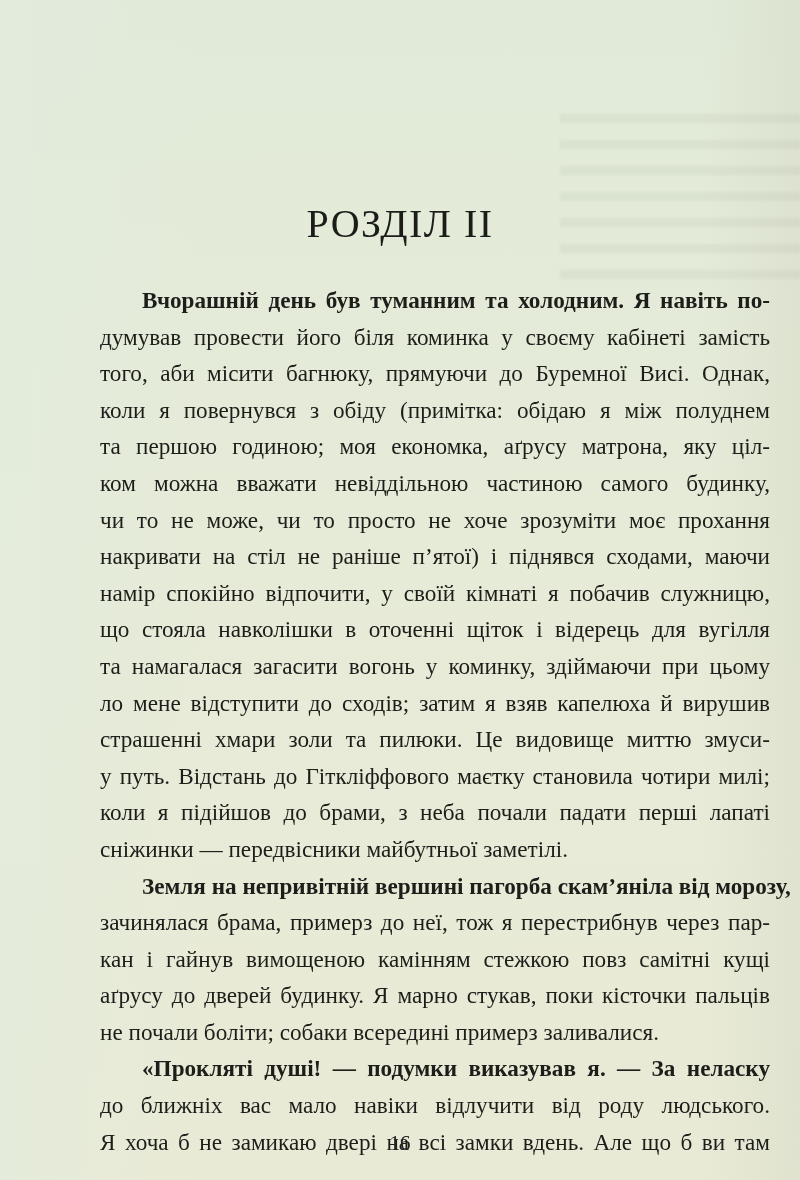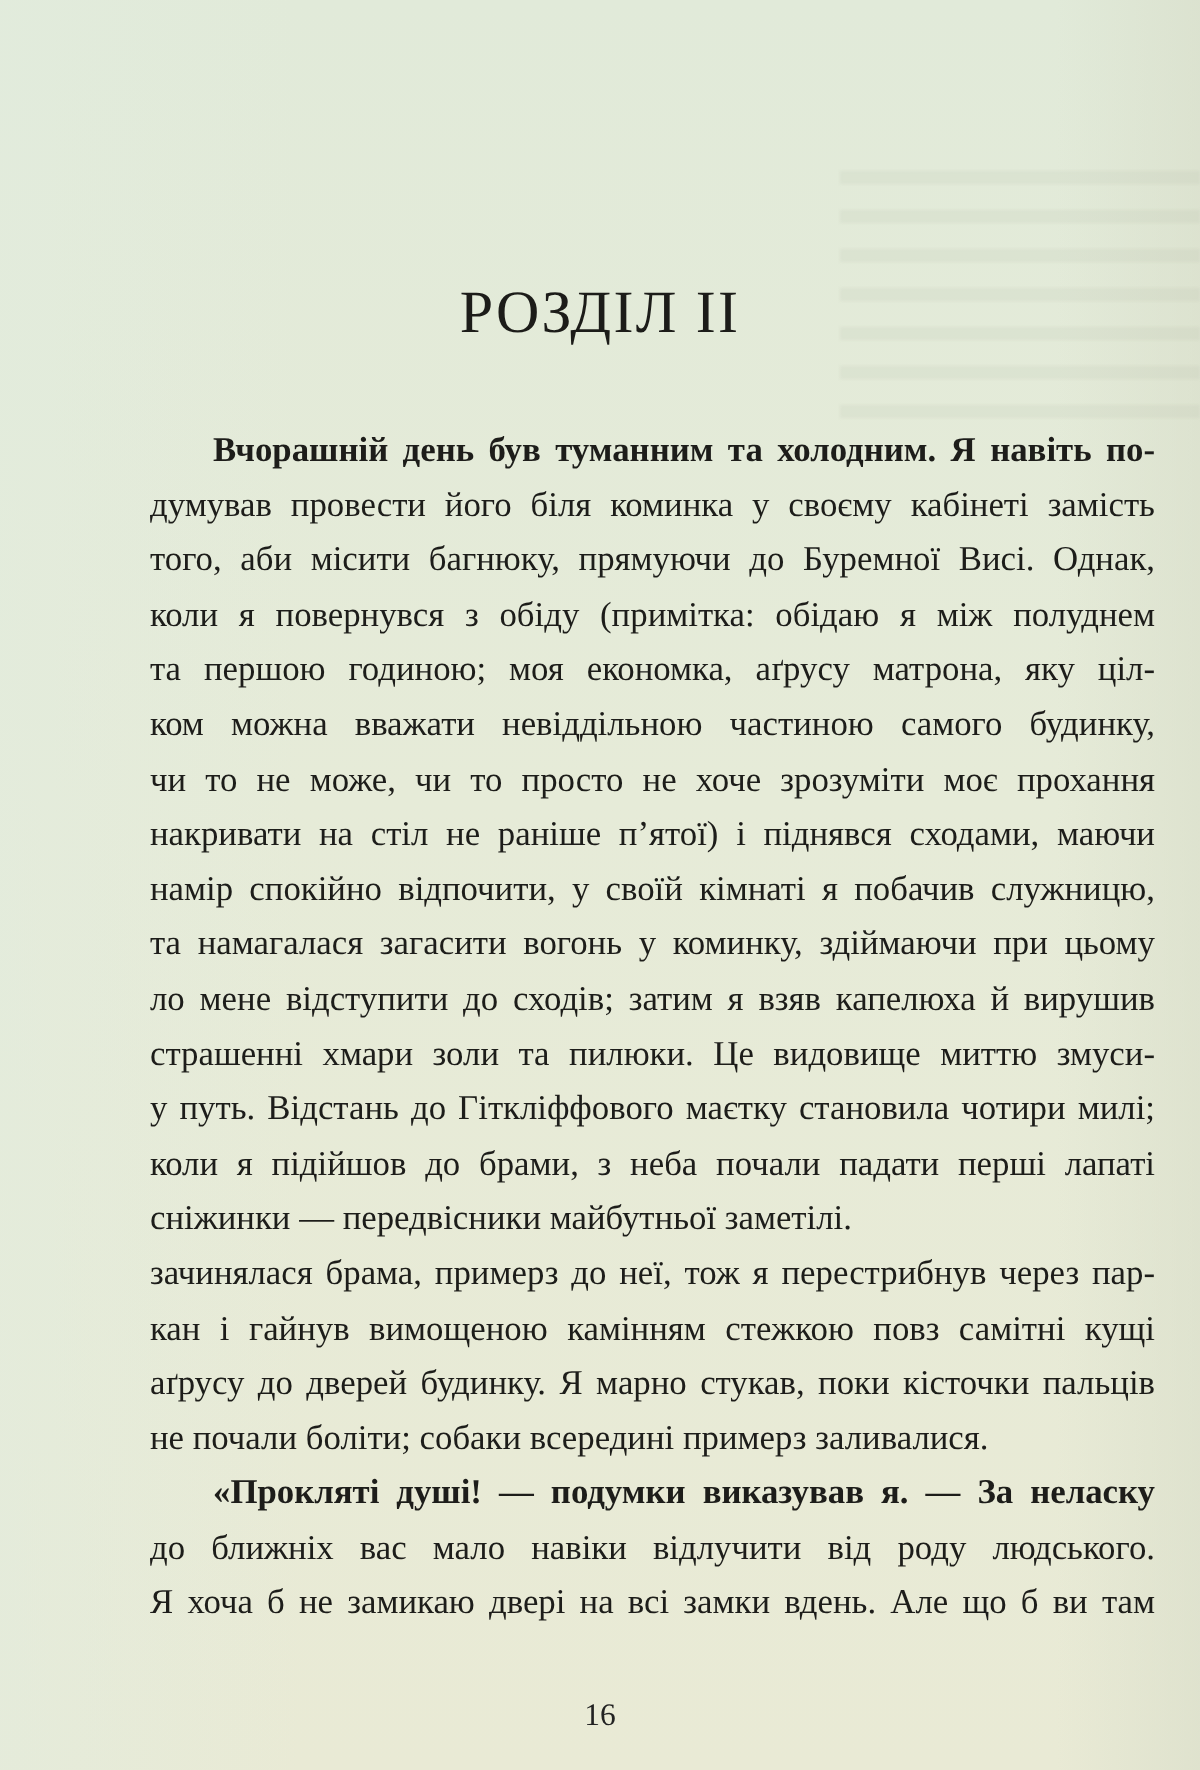--- a/index.html
+++ b/index.html
@@ -34,21 +34,21 @@
       filter: blur(1.2px);
     }
     .chapter-title {
       position: absolute;
       left: 0; right: 0;
       top: 184px;
       text-align: center;
       font-size: 40px;
       letter-spacing: 1.5px;
       font-weight: normal;
-      margin: 0;
+      margin: 16px;
       color: #1c1c19;
     }
     .body-text {
       position: absolute;
       left: 100px;
       top: 282px;
       width: 670px;
       font-size: 23.2px;
       line-height: 36.6px;
     }
@@ -87,27 +87,29 @@
 
     <span class="line indent">Вчорашній день був туманним та холодним. Я навіть по-</span>
     <span class="line">думував провести його біля коминка у своєму кабінеті замість</span>
     <span class="line">того, аби місити багнюку, прямуючи до Буремної Висі. Однак,</span>
     <span class="line">коли я повернувся з обіду (примітка: обідаю я між полуднем</span>
     <span class="line">та першою годиною; моя економка, аґрусу матрона, яку ціл-</span>
     <span class="line">ком можна вважати невіддільною частиною самого будинку,</span>
     <span class="line">чи то не може, чи то просто не хоче зрозуміти моє прохання</span>
     <span class="line">накривати на стіл не раніше п’ятої) і піднявся сходами, маючи</span>
     <span class="line">намір спокійно відпочити, у своїй кімнаті я побачив служницю,</span>
+    <span class="line">що стояла навколішки в оточенні щіток і відерець для вугілля</span>
     <span class="line">та намагалася загасити вогонь у коминку, здіймаючи при цьому</span>
     <span class="line">ло мене відступити до сходів; затим я взяв капелюха й вирушив</span>
     <span class="line">страшенні хмари золи та пилюки. Це видовище миттю змуси-</span>
     <span class="line">у путь. Відстань до Гіткліффового маєтку становила чотири милі;</span>
     <span class="line">коли я підійшов до брами, з неба почали падати перші лапаті</span>
     <span class="line last">сніжинки — передвісники майбутньої заметілі.</span>
 
+    <span class="line indent">Земля на непривітній вершині пагорба скам’яніла від морозу,</span>
     <span class="line">зачинялася брама, примерз до неї, тож я перестрибнув через пар-</span>
     <span class="line">кан і гайнув вимощеною камінням стежкою повз самітні кущі</span>
     <span class="line">аґрусу до дверей будинку. Я марно стукав, поки кісточки пальців</span>
     <span class="line last">не почали боліти; собаки всередині примерз заливалися.</span>
 
     <span class="line indent">«Прокляті душі! — подумки виказував я. — За неласку</span>
     <span class="line">до ближніх вас мало навіки відлучити від роду людського.</span>
     <span class="line">Я хоча б не замикаю двері на всі замки вдень. Але що б ви там</span>
   </div>
 

